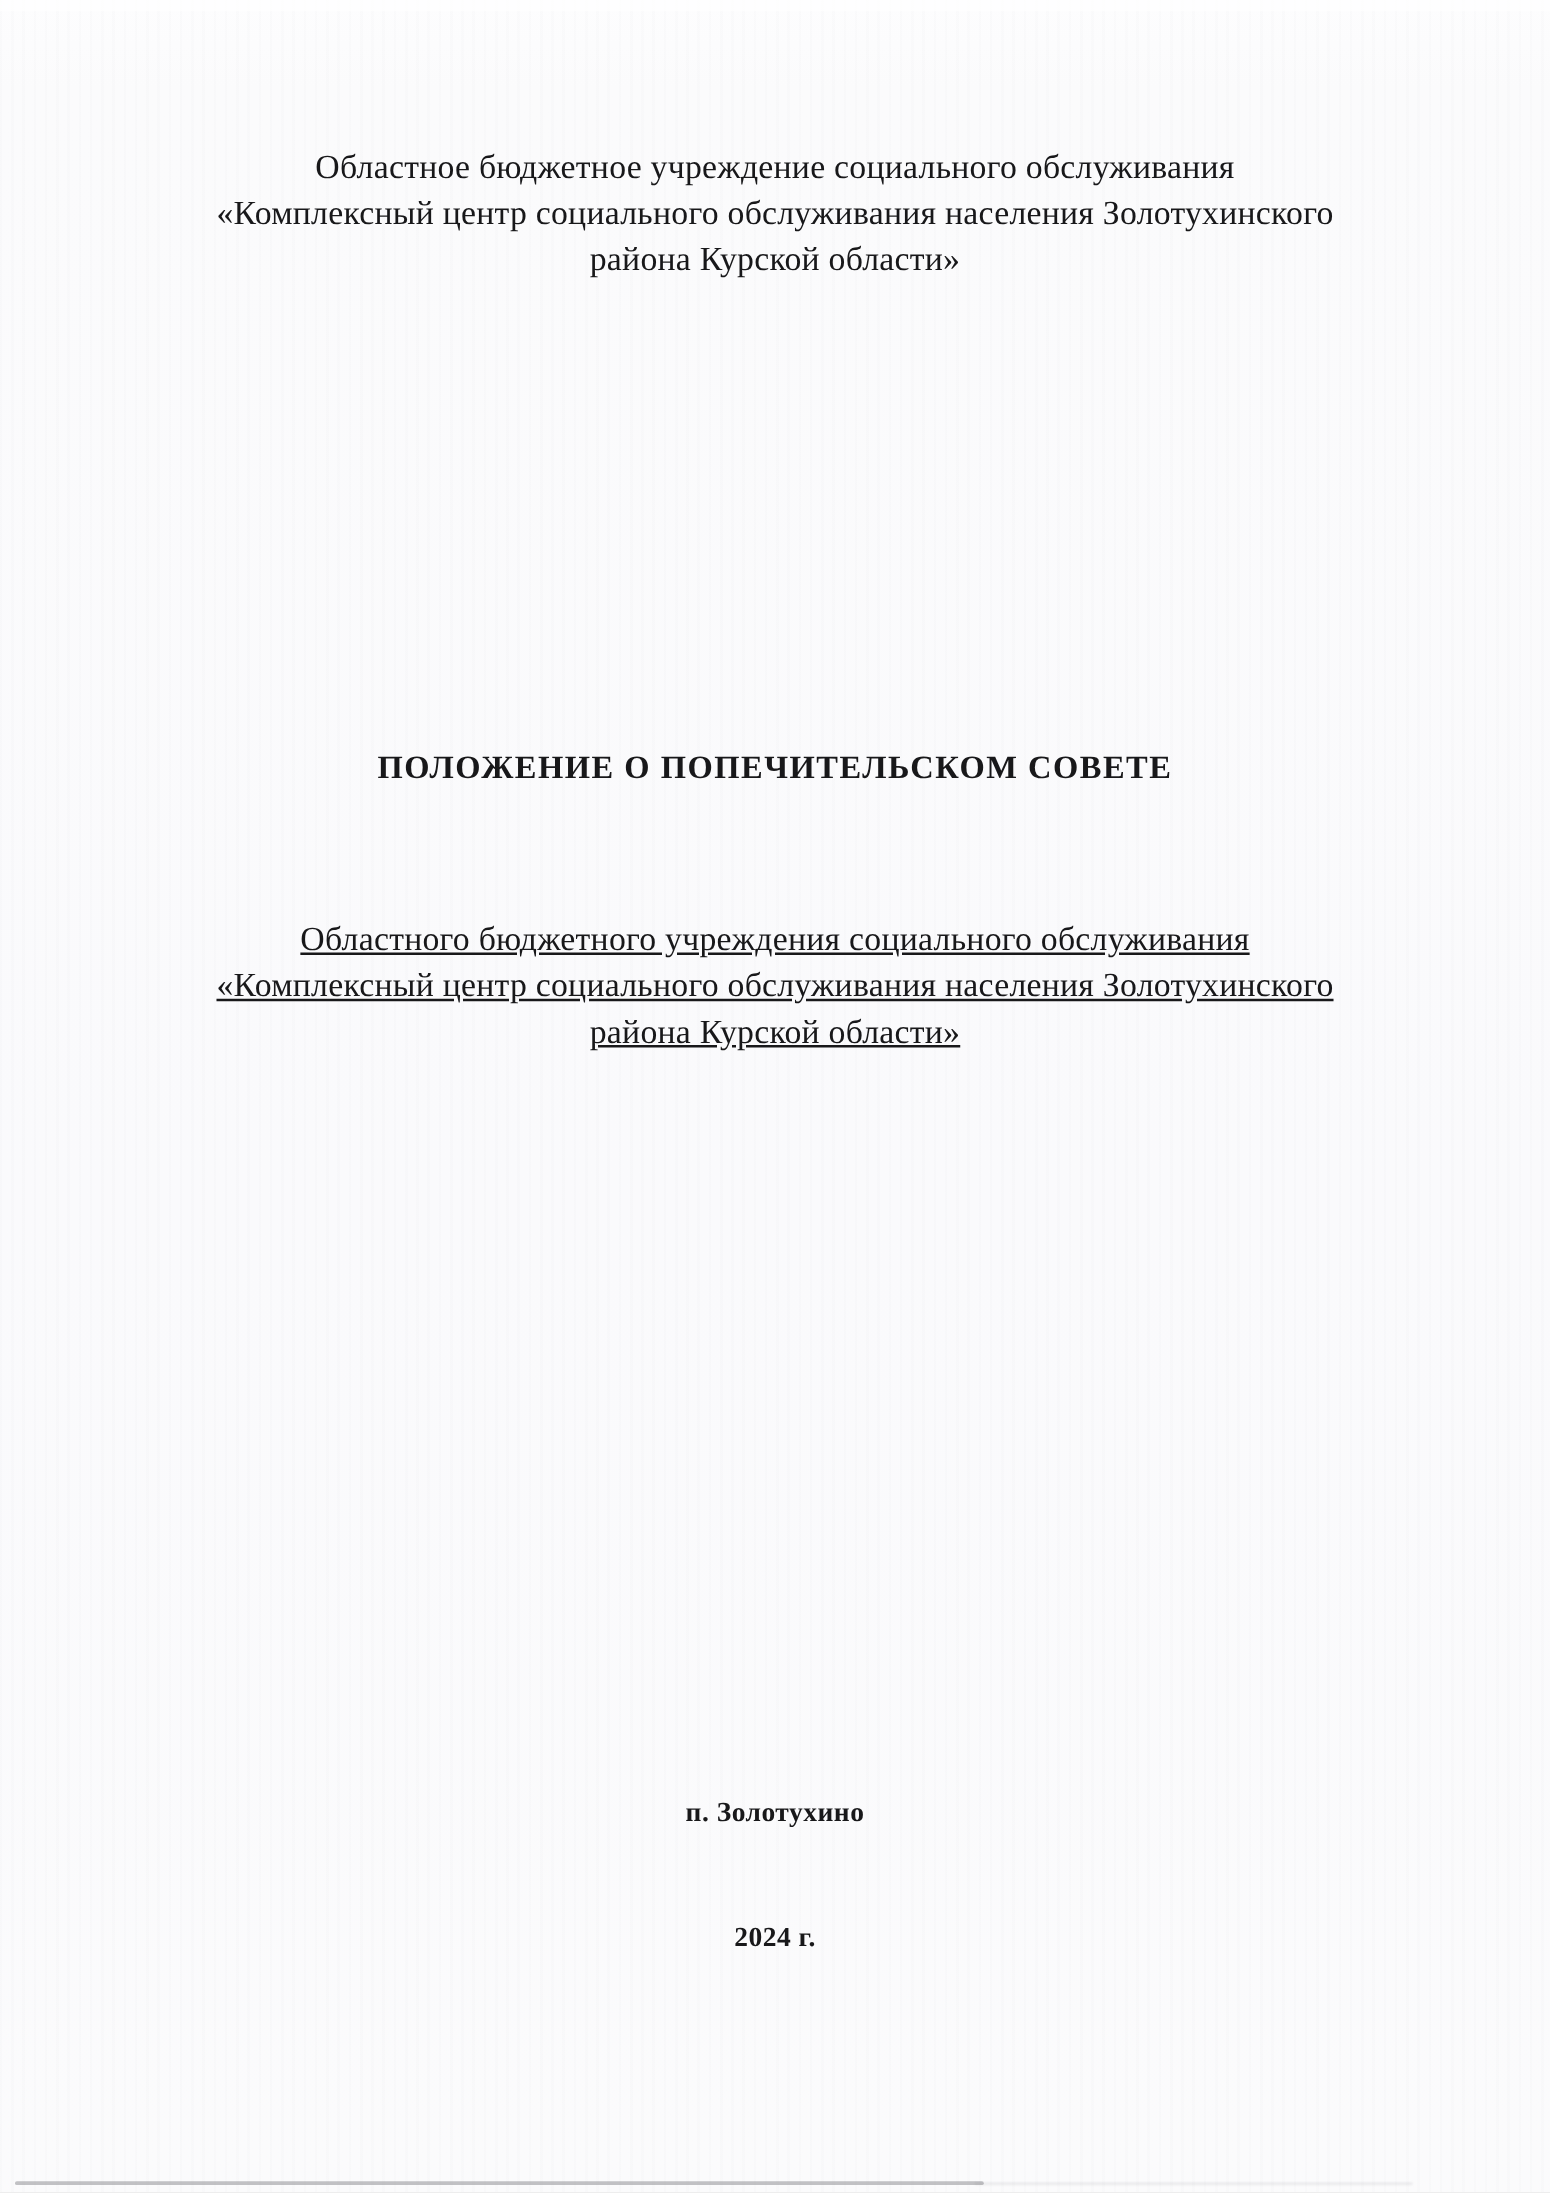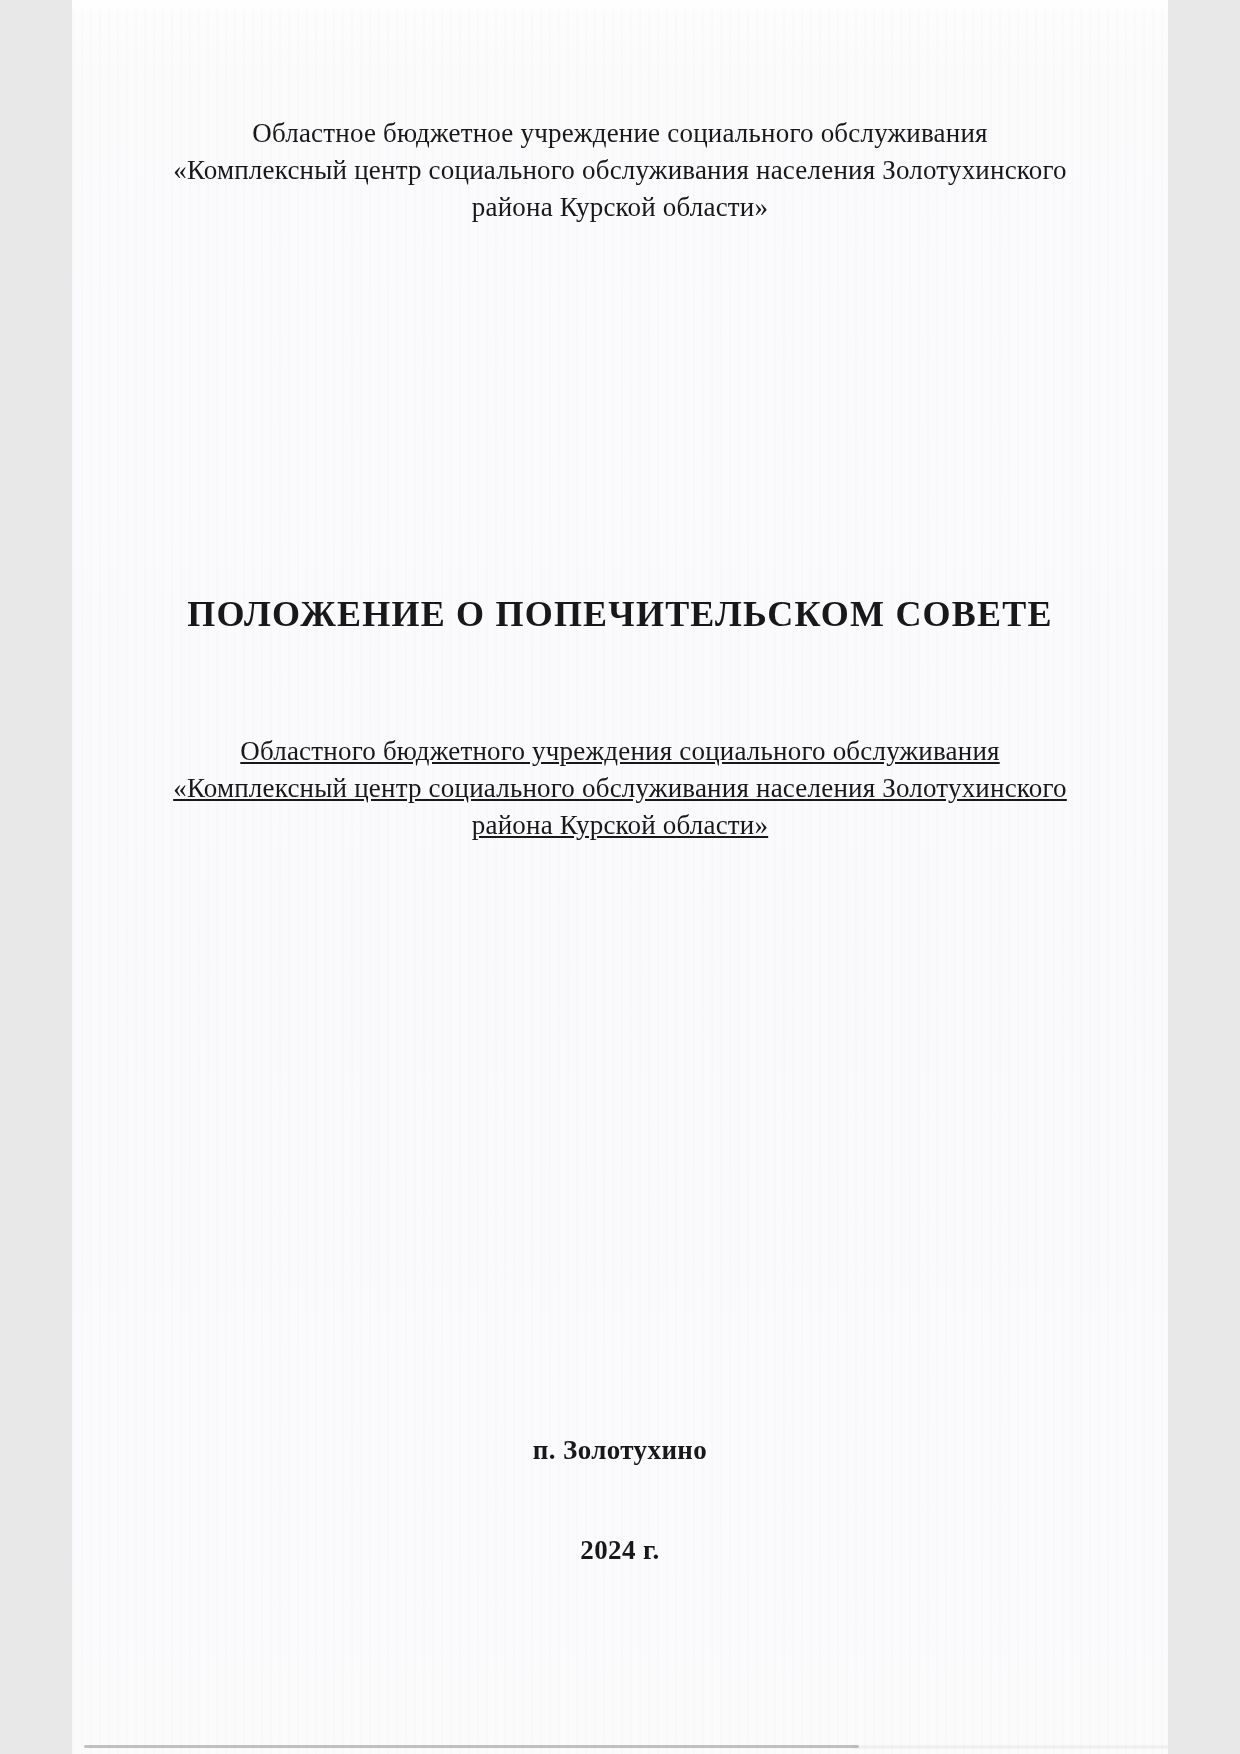--- a/index.html
+++ b/index.html
@@ -2,21 +2,21 @@
 <html lang="ru"><head>
 <meta charset="utf-8">
 <style>
   html, body {
     margin: 0;
     padding: 0;
     background: #e8e8e8;
   }
   .page {
     position: relative;
-    width: 1096px;
+    width: 1240px;
     height: 1754px;
     margin: 0 auto;
     background:
       linear-gradient(180deg, #fdfdfe 0%, #fbfbfc 4%, #fafafc 55%, #fbfbfc 100%);
     overflow: hidden;
     font-family: "Liberation Serif", "DejaVu Serif", serif;
     color: #18181a;
   }
   
   .page::before {
@@ -39,28 +39,28 @@
     text-align: center;
   }
   .org-line {
     font-size: 27px;
     line-height: 37px;
     font-weight: 400;
     letter-spacing: 0.2px;
     white-space: nowrap;
   }
   .doc-title {
-    font-size: 36px;
+    font-size: 26px;
     line-height: 34px;
     font-weight: 700;
     letter-spacing: 1.2px;
     white-space: nowrap;
   }
   .place-line, .year-line {
-    font-size: 27px;
+    font-size: 22px;
     line-height: 32px;
     font-weight: 700;
     letter-spacing: 0.4px;
     white-space: nowrap;
   }
   .header-org { top: 115px; }
   .title-block { top: 597px; }
   .subject-org { top: 733px; text-decoration: underline; }
   .place-block { top: 1434px; }
   .year-block { top: 1534px; }

